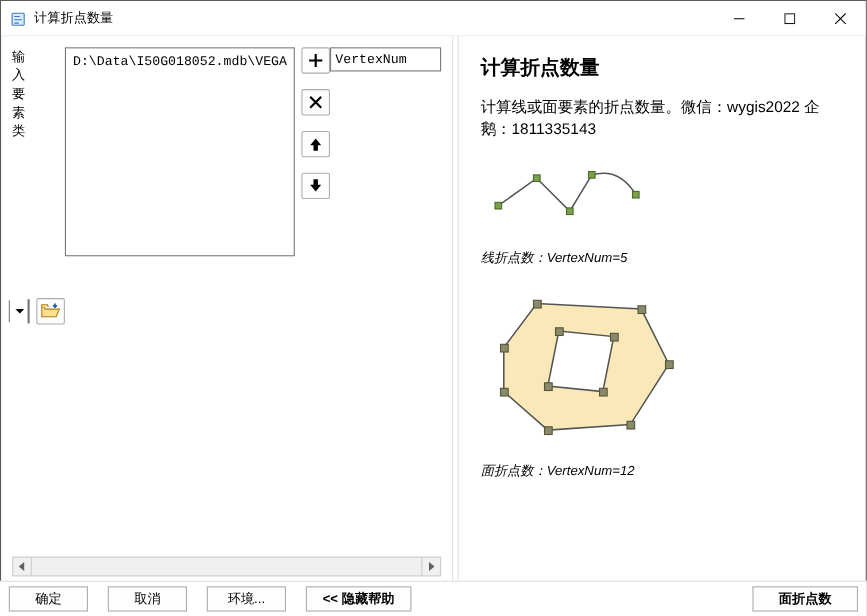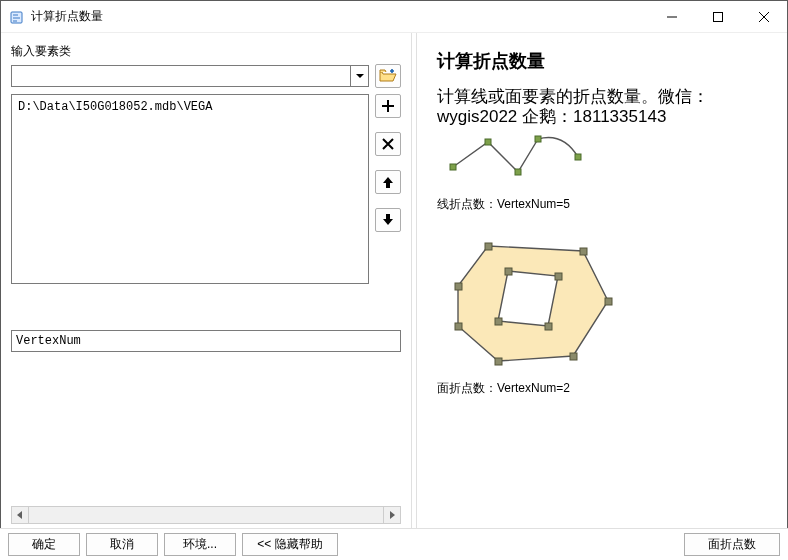--- a/index.html
+++ b/index.html
@@ -34,21 +34,21 @@
 
   .content {
     display: flex;
     height: 495px;
   }
   .left-panel {
     width: 410px;
     padding: 10px 10px 0 10px;
     position: relative;
     display: flex;
-    flex-direction: column;
+    flex-direction: row;
   }
   .divider {
     width: 6px;
     background: #fff;
     border-left: 1px solid #e0e0e0;
     border-right: 1px solid #e0e0e0;
   }
   .right-panel {
     flex: 1;
     padding: 16px 20px;
@@ -110,65 +110,64 @@
   }
 
   .text-input {
     width: 100%;
     height: 22px;
     border: 1px solid #7a7a7a;
     padding: 6px 4px;
     font-family: "SimSun", "Courier New", monospace;
     font-size: 12px;
     background: #fff;
-    margin-top: 36px;
   }
 
   .hscroll {
     position: absolute;
     left: 10px; right: 10px; bottom: 4px;
     height: 18px;
     display: flex;
     align-items: stretch;
     background: #f0f0f0;
   }
   .hscroll .sbtn {
     width: 18px;
     background: #f0f0f0;
     display: flex; align-items: center; justify-content: center;
     border: 1px solid #cdcdcd;
   }
   .hscroll .track { flex: 1; background: #f0f0f0; border-top:1px solid #cdcdcd; border-bottom:1px solid #cdcdcd; }
 
   .help-title { font-size: 18px; font-weight: bold; margin-bottom: 14px; }
-  .help-desc { font-size: 17px; line-height: 20px; }
-  .fig-caption { font-size: 12px; margin-top: 6px; margin-bottom: 18px; }
+  .help-desc { font-size: 14px; line-height: 20px; margin-bottom: 20px; }
+  .fig-caption { font-size: 12px; margin-top: 16px; margin-bottom: 18px; font-style: italic; }
 
   .button-bar {
     position: absolute;
     left: 0; right: 0; bottom: 0;
     height: 32px;
     border-top: 1px solid #e0e0e0;
     display: flex;
     align-items: center;
     padding: 0 8px;
-    gap: 6px;
+    gap: 18px;
     background: #fff;
   }
   .btn {
     height: 23px;
     padding: 0 14px;
     min-width: 72px;
     border: 1px solid #adadad;
     background: #fdfdfd;
     font-size: 12px;
     display: flex; align-items: center; justify-content: center;
     white-space: nowrap;
   }
-  .btn.wide { min-width: 96px; }
+  .btn.wide { min-width: 96px; font-weight: bold; }
 
   
   .fig1 { width: 150px; height: 60px; margin-left: 6px; }
   .fig2 { width: 180px; height: 140px; margin-left: 6px; }
   .vertex { fill: #7da04a; stroke: #4a6a2a; stroke-width: 1; }
   .polyline1 { fill: none; stroke: #555; stroke-width: 1.4; }
   .polyfill { fill: #fbe8b8; stroke: #555; stroke-width: 1.4; }
   .polyinner { fill: #fff; stroke: #555; stroke-width: 1.4; }
   .vertex2 { fill: #8a8a6a; stroke: #55553a; stroke-width: 1; }
 </style>
@@ -291,21 +290,21 @@
       <rect class="vertex2" x="162" y="67" width="7" height="7"></rect>
       <rect class="vertex2" x="127" y="122" width="7" height="7"></rect>
       <rect class="vertex2" x="52" y="127" width="7" height="7"></rect>
       <rect class="vertex2" x="12" y="92" width="7" height="7"></rect>
       <rect class="vertex2" x="12" y="52" width="7" height="7"></rect>
       <rect class="vertex2" x="62" y="37" width="7" height="7"></rect>
       <rect class="vertex2" x="112" y="42" width="7" height="7"></rect>
       <rect class="vertex2" x="102" y="92" width="7" height="7"></rect>
       <rect class="vertex2" x="52" y="87" width="7" height="7"></rect>
     </svg>
-    <div class="fig-caption">面折点数：VertexNum=2</div>
+    <div class="fig-caption">面折点数：VertexNum=12</div>
   </div>
 
 </div>
 
 <div class="button-bar">
   <div class="btn">确定</div>
   <div class="btn">取消</div>
   <div class="btn">环境...</div>
   <div class="btn wide">&lt;&lt; 隐藏帮助</div>
   <div style="flex:1"></div>

